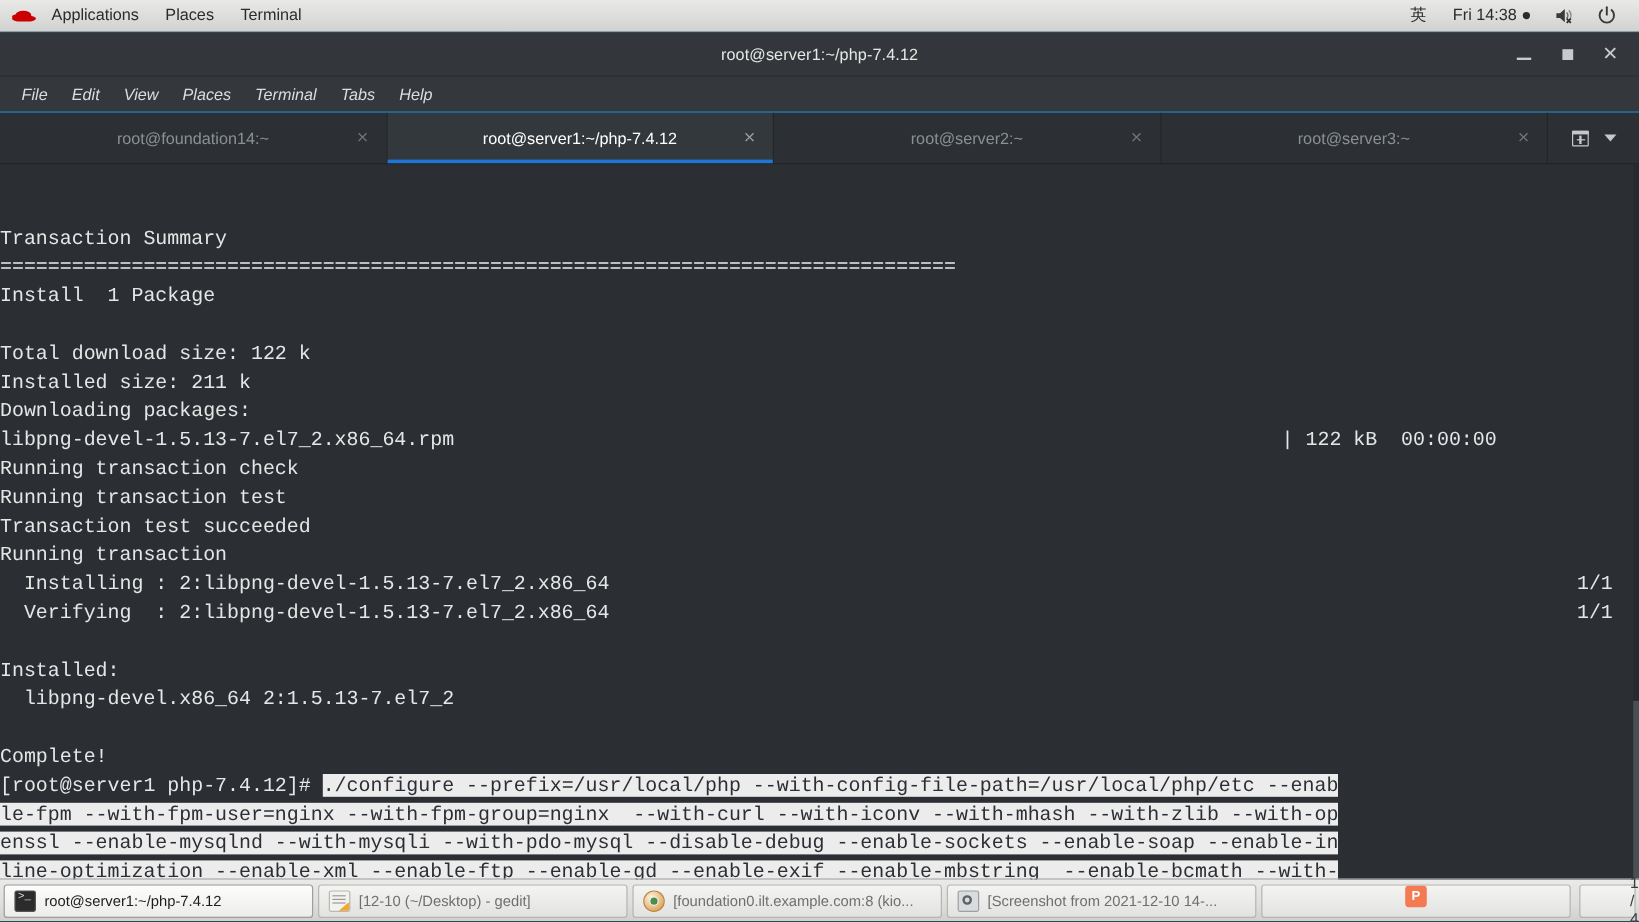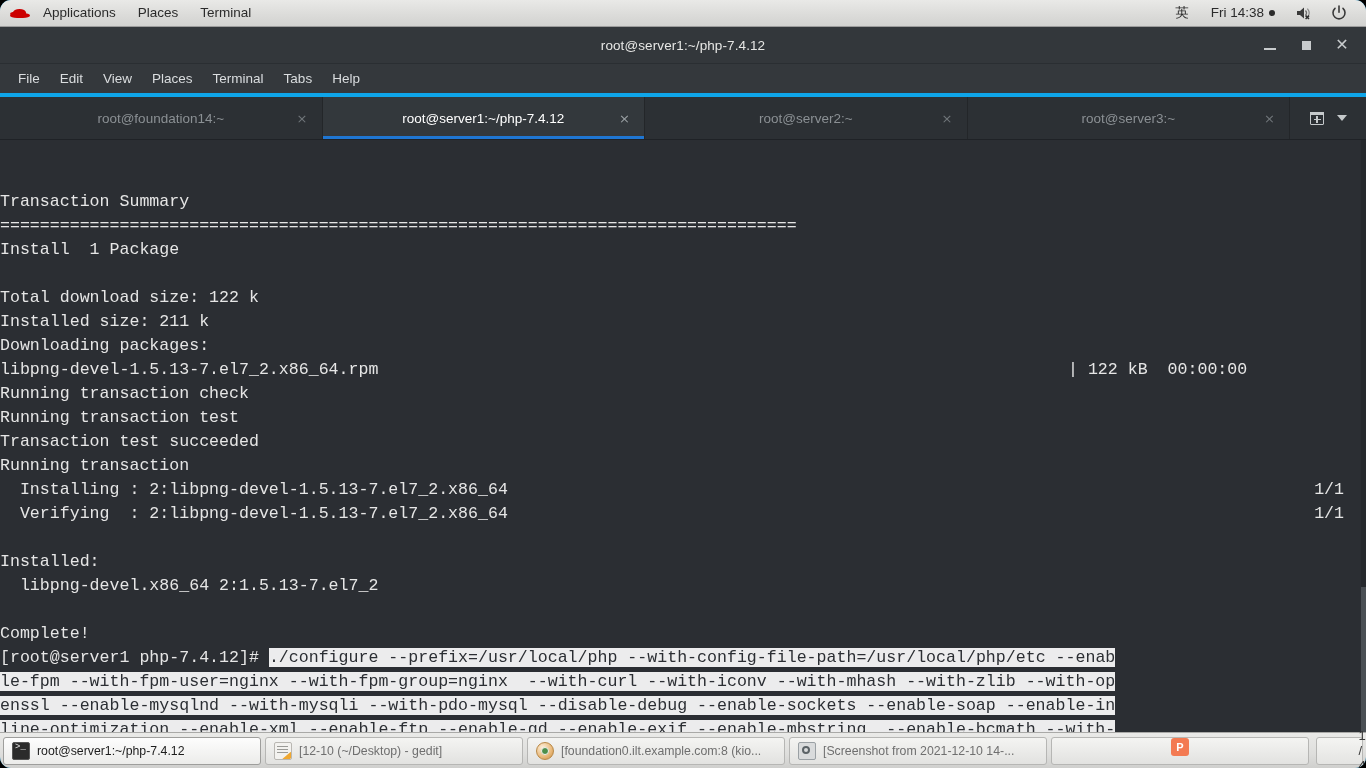--- a/index.html
+++ b/index.html
@@ -13,21 +13,20 @@
     overflow: hidden;
     font-family: "Liberation Sans", sans-serif;
     -webkit-font-smoothing: antialiased;
   }
   #screen {
     position: relative;
     width: 1366px;
     height: 768px;
     overflow: hidden;
     background: #0ea5e9;
-    border-radius: 11px;
   }
 
   
   #gnome-panel {
     position: absolute;
     left: 0; top: 0;
     width: 1366px;
     height: 27px;
     background: linear-gradient(to bottom, #e9e9e7 0%, #dcdcda 55%, #d2d2d0 100%);
     border-bottom: 1px solid #9c9c9c;
@@ -149,21 +148,22 @@
     font-family: "DejaVu Sans", sans-serif;
   }
 
   
   #menubar {
     height: 29px;
     background: #34383c;
     display: flex;
     align-items: center;
     padding-left: 8px;
-    border-bottom: 4px solid #0ea5e9;
+    border-bottom: 1px solid #0ea5e9;
+    font-style: italic;
   }
   .menu-item {
     font-size: 13.5px;
     color: #dadddf;
     padding: 3px 10px;
     white-space: nowrap;
   }
 
   
   #tabbar {

